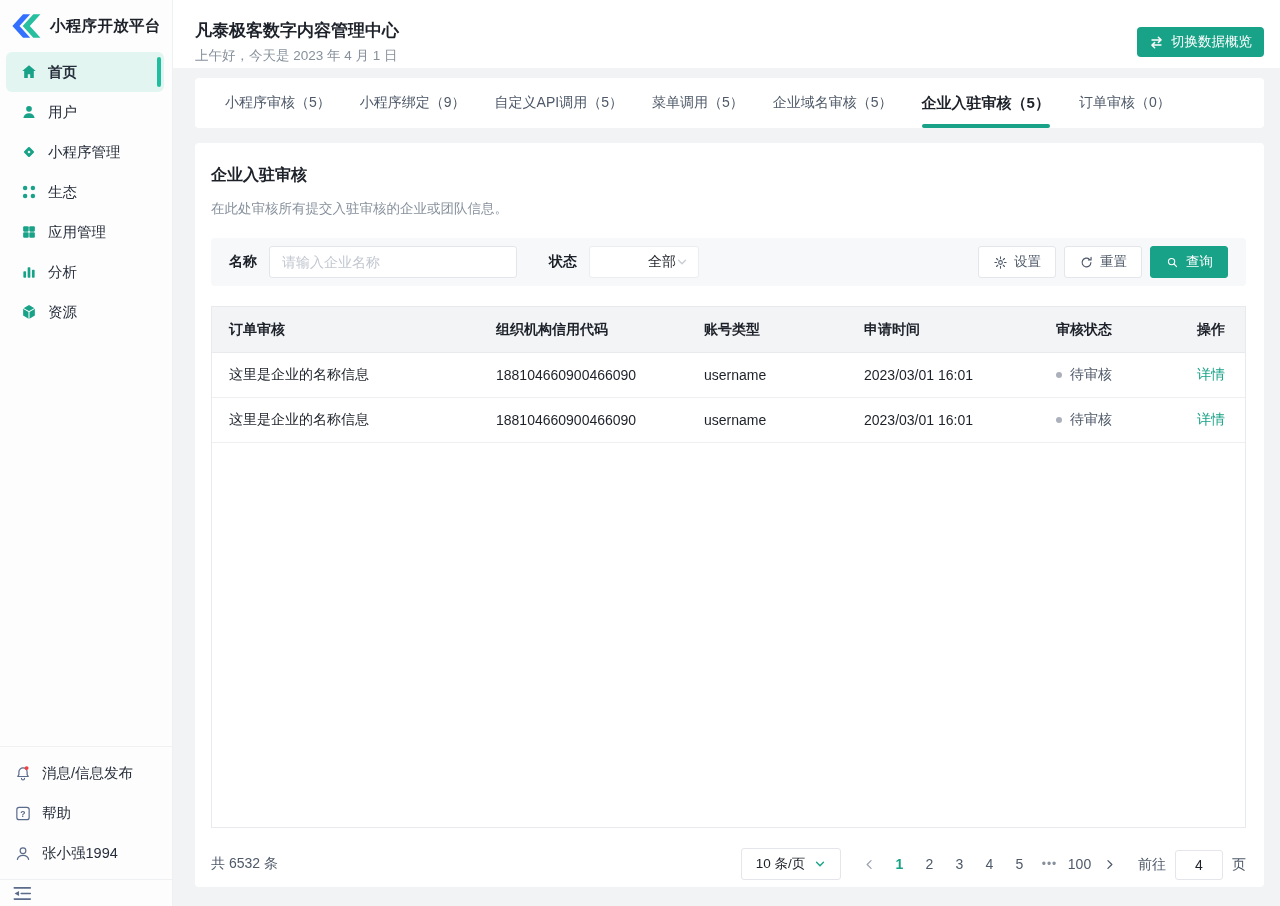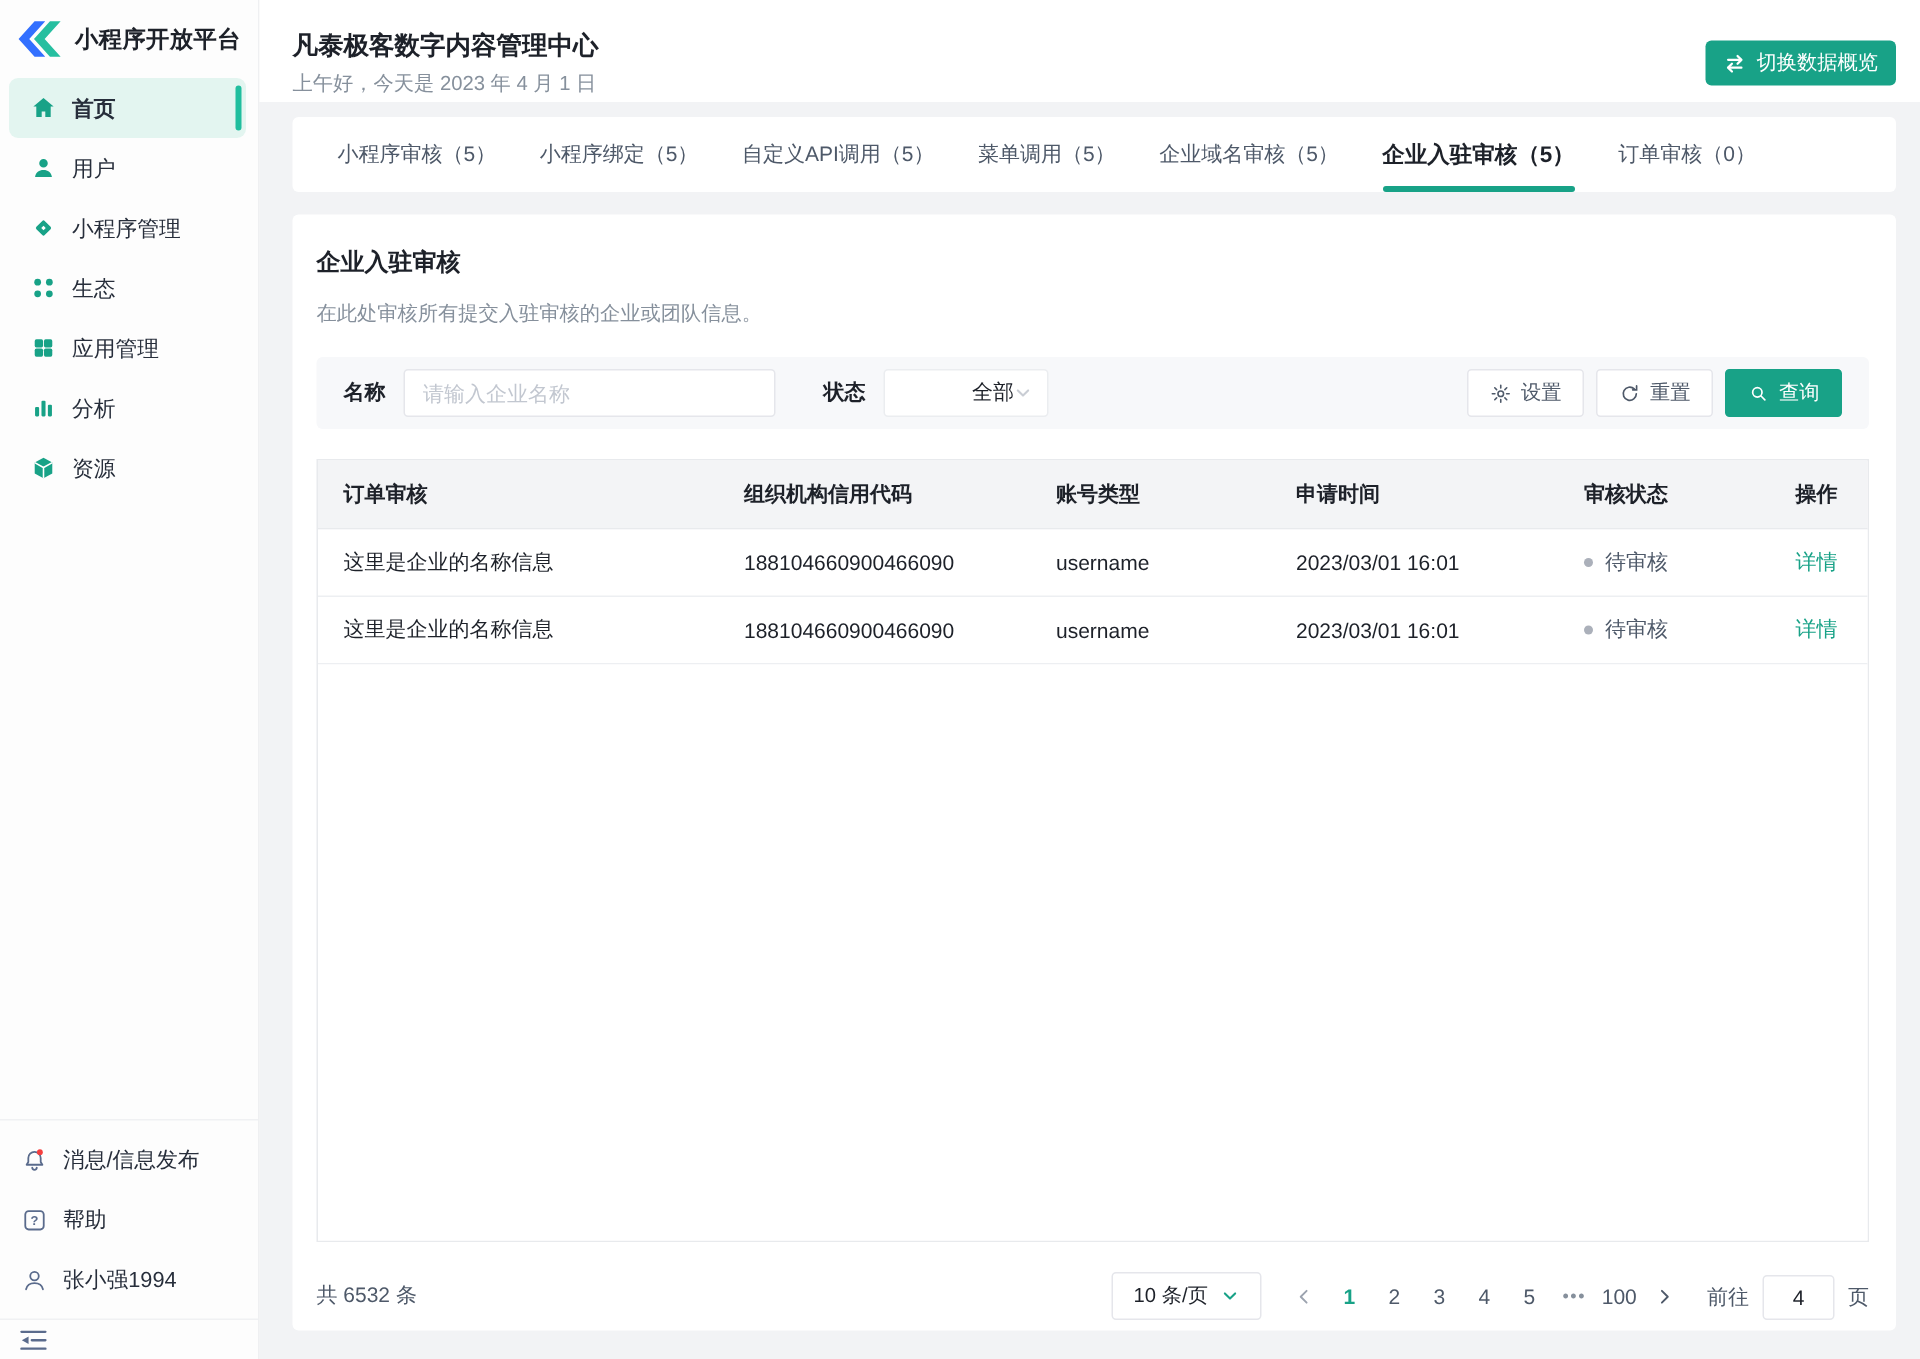--- a/index.html
+++ b/index.html
@@ -217,21 +217,21 @@
             </svg>
         </span>
         <span>切换数据概览</span>
       </button>
     </header>
 
     <div class="content">
 
       <div class="tabs-card">
         <div class="tab">小程序审核（5）</div>
-        <div class="tab">小程序绑定（5）</div>
+        <div class="tab">小程序绑定（9）</div>
         <div class="tab">自定义API调用（5）</div>
         <div class="tab">菜单调用（5）</div>
         <div class="tab">企业域名审核（5）</div>
         <div class="tab active">企业入驻审核（5）</div>
         <div class="tab">订单审核（0）</div>
       </div>
 
       <section class="main-card">
         <div class="card-title">企业入驻审核</div>
         <div class="card-desc">在此处审核所有提交入驻审核的企业或团队信息。</div>

